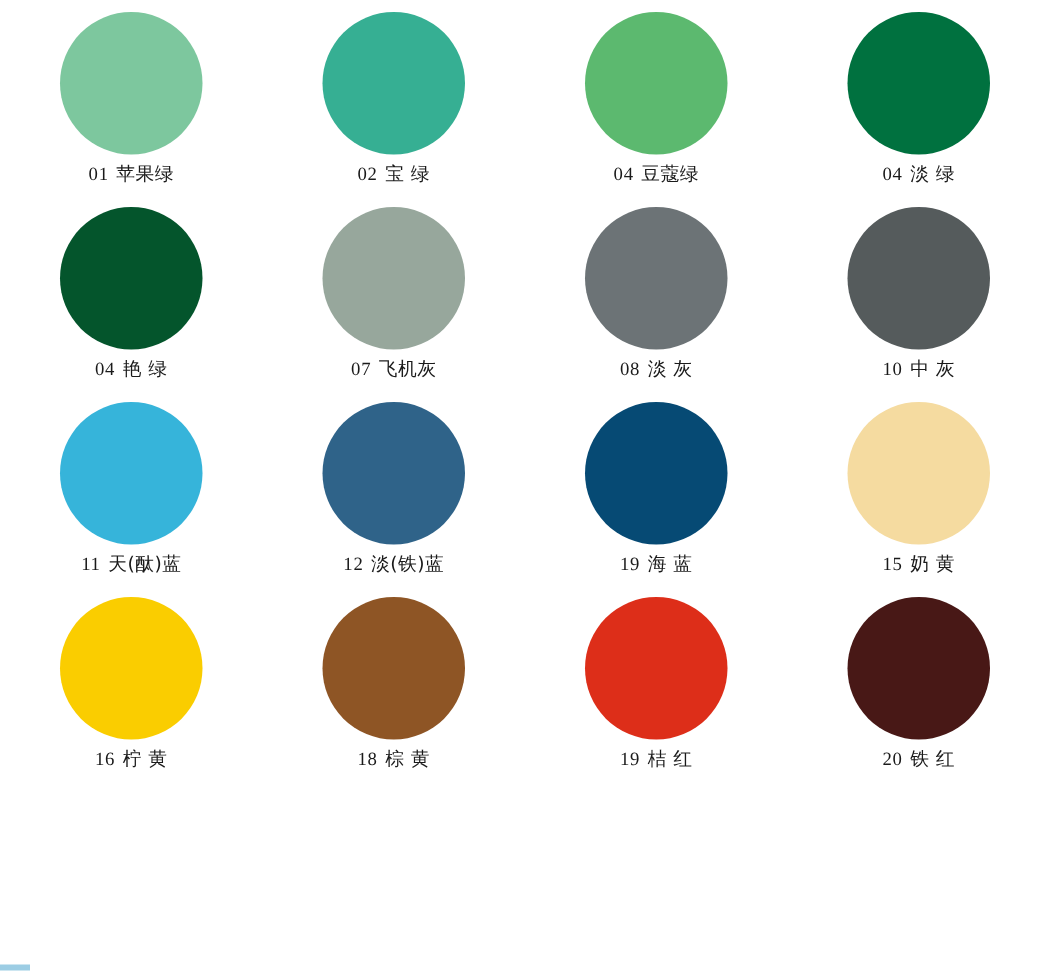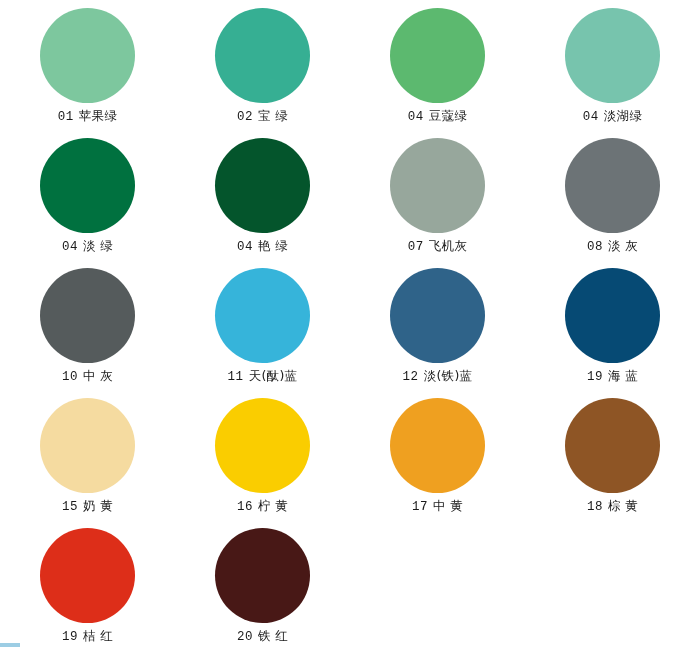--- a/index.html
+++ b/index.html
@@ -48,21 +48,21 @@
     font-size: 12.5px;
     color: #1a1a1a;
     letter-spacing: 0.3px;
     white-space: nowrap;
     line-height: 1;
     font-family: "DejaVu Sans", "Liberation Sans", sans-serif;
   }
 
   .swatch-caption .code {
     margin-right: 5px;
-    font-family: Liberation Mono, monospace;
+    font-family: Liberation Serif, serif;
     letter-spacing: 0.5px;
   }
 
   #bottom-accent-bar {
     position: absolute;
     left: 0;
     bottom: 3px;
     width: 20px;
     height: 4px;
     background: #9ccde4;
@@ -76,24 +76,20 @@
       <div class="swatch-disc" title="#7dc79e" style="background: rgb(125, 199, 158);"></div>
       <div class="swatch-caption"><span class="code">01</span><span class="name">苹果绿</span></div>
     </div>
     <div class="swatch-cell">
       <div class="swatch-disc" title="#36af93" style="background: rgb(54, 175, 147);"></div>
       <div class="swatch-caption"><span class="code">02</span><span class="name">宝 绿</span></div>
     </div>
     <div class="swatch-cell">
       <div class="swatch-disc" title="#5cb96f" style="background: rgb(92, 185, 111);"></div>
       <div class="swatch-caption"><span class="code">04</span><span class="name">豆蔻绿</span></div>
-    </div>
-    <div class="swatch-cell">
-      <div class="swatch-disc" title="#77c4ad" style="background: rgb(119, 196, 173);"></div>
-      <div class="swatch-caption"><span class="code">04</span><span class="name">淡湖绿</span></div>
     </div>
     <div class="swatch-cell">
       <div class="swatch-disc" title="#00713f" style="background: rgb(0, 113, 63);"></div>
       <div class="swatch-caption"><span class="code">04</span><span class="name">淡 绿</span></div>
     </div>
     <div class="swatch-cell">
       <div class="swatch-disc" title="#04552c" style="background: rgb(4, 85, 44);"></div>
       <div class="swatch-caption"><span class="code">04</span><span class="name">艳 绿</span></div>
     </div>
     <div class="swatch-cell">
@@ -122,24 +118,20 @@
     </div>
     <div class="swatch-cell">
       <div class="swatch-disc" title="#f5dba0" style="background: rgb(245, 219, 160);"></div>
       <div class="swatch-caption"><span class="code">15</span><span class="name">奶 黄</span></div>
     </div>
     <div class="swatch-cell">
       <div class="swatch-disc" title="#facd00" style="background: rgb(250, 205, 0);"></div>
       <div class="swatch-caption"><span class="code">16</span><span class="name">柠 黄</span></div>
     </div>
     <div class="swatch-cell">
-      <div class="swatch-disc" title="#efa020" style="background: rgb(239, 160, 32);"></div>
-      <div class="swatch-caption"><span class="code">17</span><span class="name">中 黄</span></div>
-    </div>
-    <div class="swatch-cell">
       <div class="swatch-disc" title="#8e5525" style="background: rgb(142, 85, 37);"></div>
       <div class="swatch-caption"><span class="code">18</span><span class="name">棕 黄</span></div>
     </div>
     <div class="swatch-cell">
       <div class="swatch-disc" title="#dd2e19" style="background: rgb(221, 46, 25);"></div>
       <div class="swatch-caption"><span class="code">19</span><span class="name">桔 红</span></div>
     </div>
     <div class="swatch-cell">
       <div class="swatch-disc" title="#481816" style="background: rgb(72, 24, 22);"></div>
       <div class="swatch-caption"><span class="code">20</span><span class="name">铁 红</span></div>

